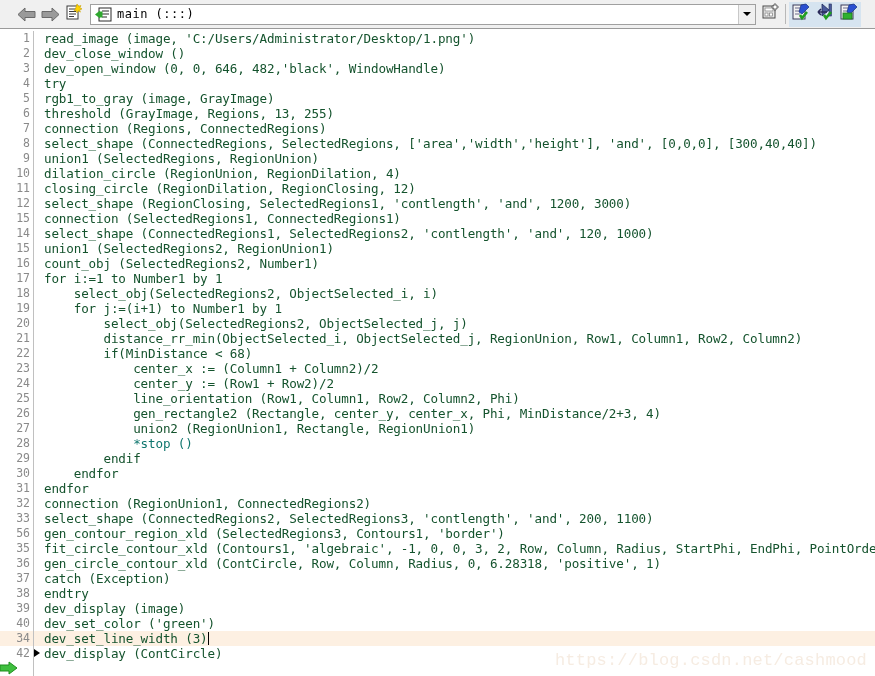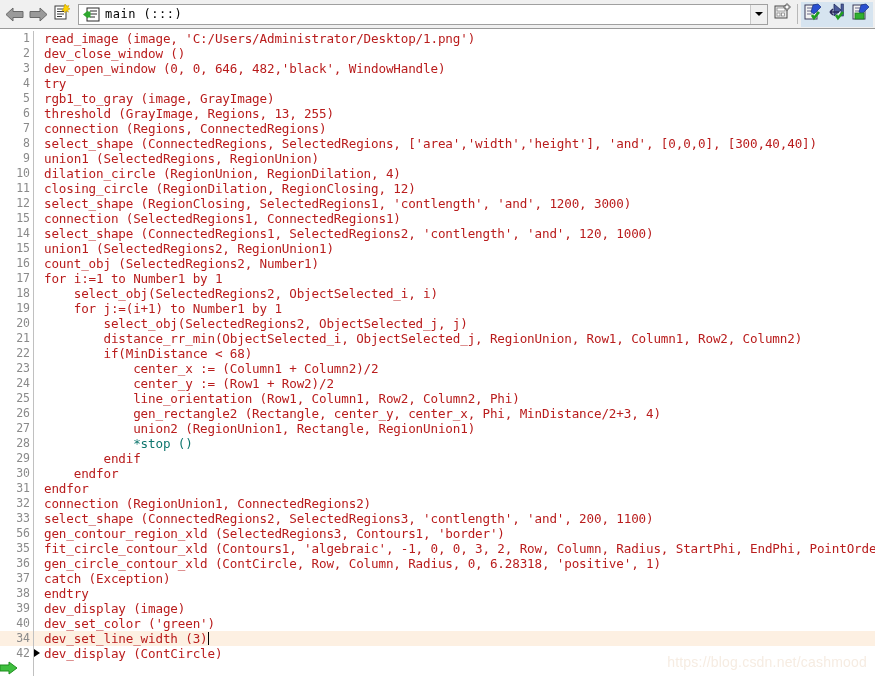--- a/index.html
+++ b/index.html
@@ -15,21 +15,21 @@
   }
 
   
   .toolbar {
     height: 29px;
     background: #f0f0f0;
     border-bottom: 1px solid #9a9a9a;
     display: flex;
     align-items: center;
     box-sizing: border-box;
-    padding: 0 2px;
+    padding: 0 14px;
   }
   .tb-btn {
     width: 24px;
     height: 24px;
     display: flex;
     align-items: center;
     justify-content: center;
     flex: 0 0 auto;
   }
   .arrow-ico {
@@ -127,21 +127,21 @@
     user-select: none;
   }
   .mk {
     width: 8px;
     flex: 0 0 8px;
     position: relative;
   }
   .code {
     font-family: "DejaVu Sans Mono", monospace;
     font-size: 12.6px;
-    color: #b91c1c;
+    color: #14532d;
     white-space: pre;
     padding-left: 2px;
     letter-spacing: -0.15px;
   }
   .code.cmt { color: #0f766e; }
 
   .caret {
     display: inline-block;
     width: 1px;
     height: 13px;
@@ -160,22 +160,22 @@
   .green-arrow {
     position: absolute;
     left: 12px;
     width: 20px;
     height: 14px;
   }
   .watermark {
     position: absolute;
     right: 8px;
     bottom: 6px;
-    font-family: Liberation Sans, sans-serif;
-    font-size: 14px;
+    font-family: Liberation Mono, monospace;
+    font-size: 17px;
     color: #f6ece2;
     user-select: none;
     letter-spacing: 0.2px;
   }
 </style>
 </head>
 <body>
 
 <div class="toolbar">
 

